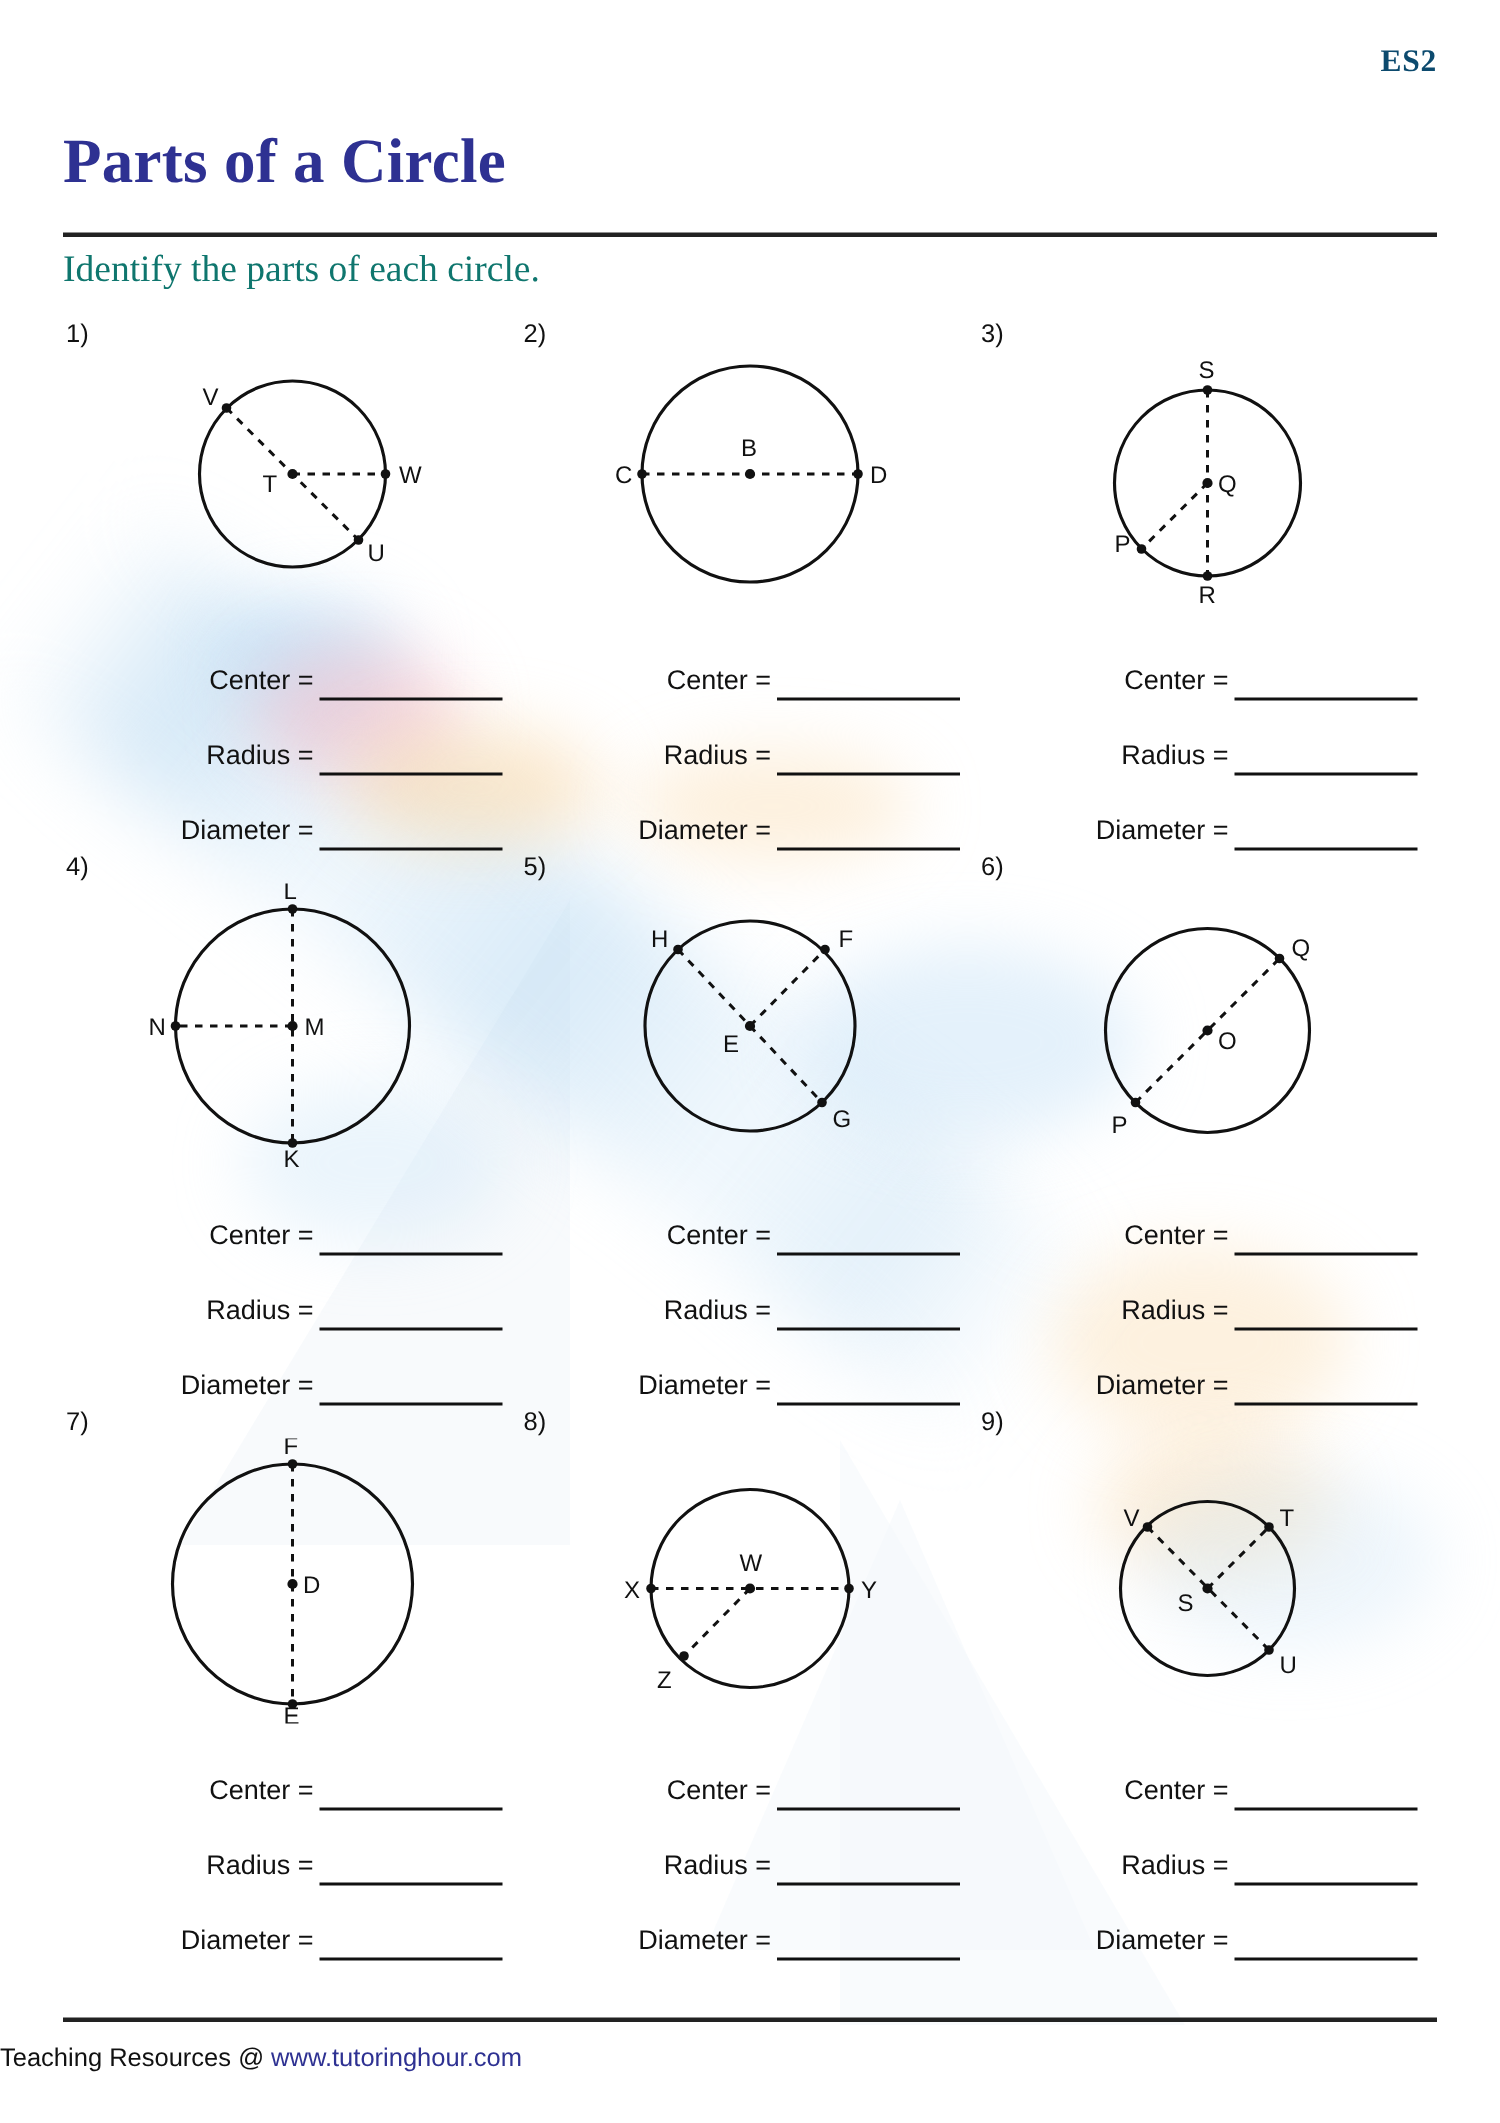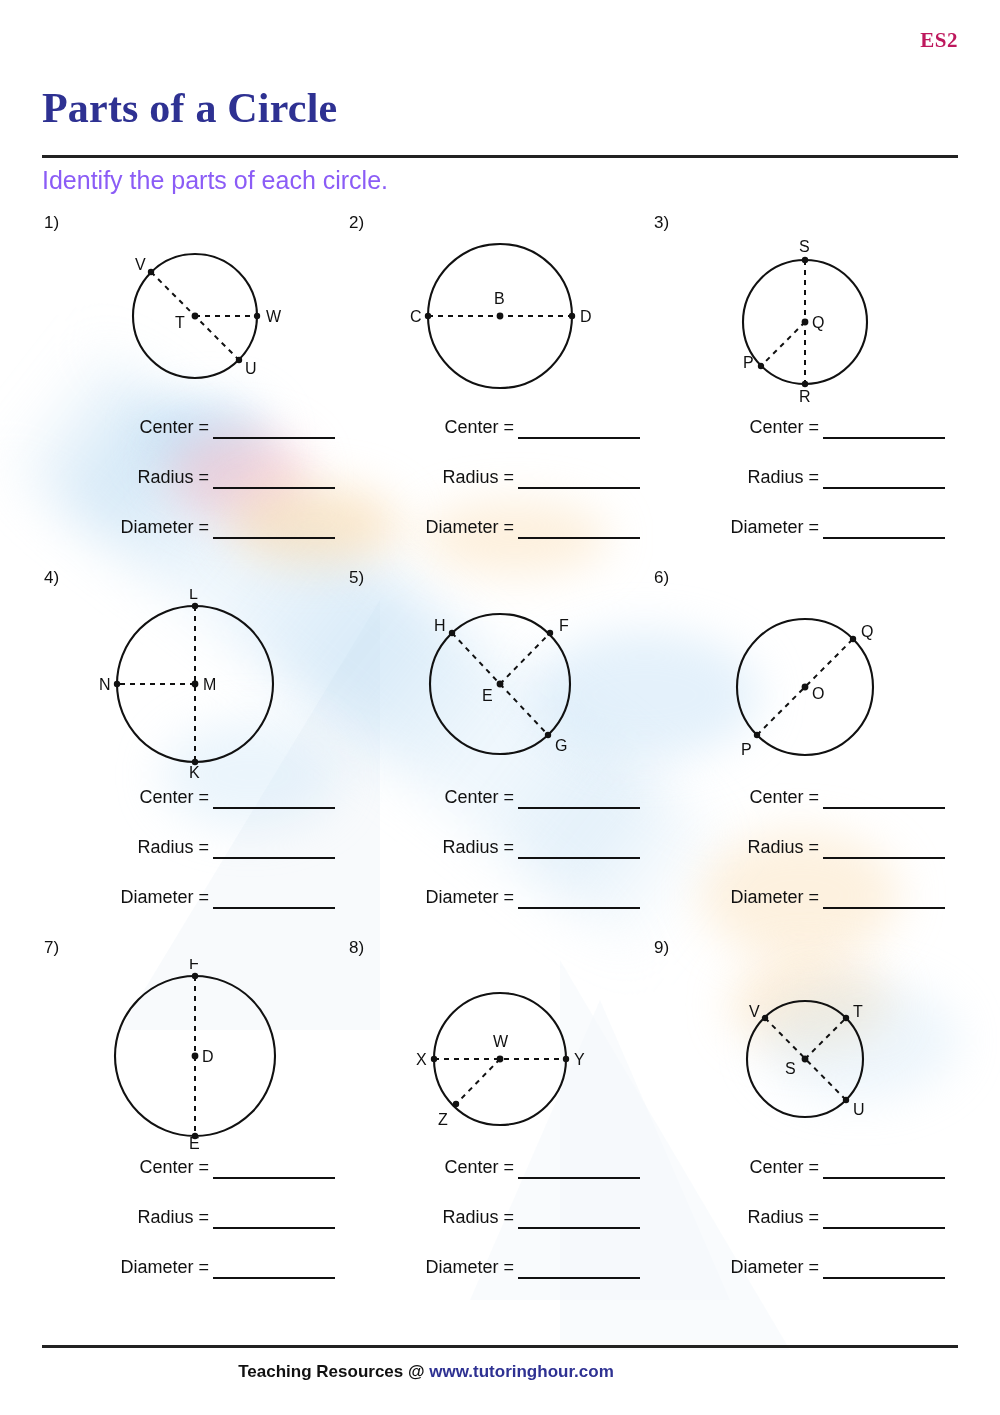--- a/index.html
+++ b/index.html
@@ -127,21 +127,21 @@
 
   
   .es-badge {
     position: absolute;
     right: 42px;
     top: 28px;
     font-family: "Liberation Serif", serif;
     font-weight: bold;
     font-size: 21px;
     letter-spacing: 0.5px;
-    color: #be185d;
+    color: #0c4a6e;
   }
   .page-title {
     position: absolute;
     left: 42px;
     top: 84px;
     font-family: "Liberation Serif", serif;
     font-weight: bold;
     font-size: 42px;
     letter-spacing: 0.2px;
     color: #2e3192;
@@ -152,23 +152,23 @@
     left: 42px;
     top: 155px;
     width: 916px;
     height: 3px;
     background: #222222;
   }
   .instruction {
     position: absolute;
     left: 42px;
     top: 166px;
-    font-family: Liberation Sans, sans-serif;
+    font-family: Liberation Serif, serif;
     font-size: 25px;
-    color: #8b5cf6;
+    color: #0f766e;
   }
 
   
   .grid {
     position: absolute;
     left: 42px;
     top: 212px;
     width: 916px;
   }
   .row {
@@ -196,21 +196,21 @@
     position: absolute;
     left: 50%;
     transform: translateX(-50%);
     top: 0;
   }
   .answers {
     padding-top: 8px;
   }
   .ans-line {
     display: flex;
-    align-items: flex-start;
+    align-items: flex-end;
     justify-content: flex-end;
     height: 50px;
     padding-right: 12px;
   }
   .ans-label {
     font-size: 18px;
     color: #111111;
     white-space: nowrap;
     padding-bottom: 3px;
   }
@@ -232,23 +232,23 @@
     top: 1345px;
     width: 916px;
     height: 2.5px;
     background: #222222;
   }
   .footer-text {
     position: absolute;
     left: 0;
     top: 1362px;
     width: 852px;
-    text-align: center;
+    text-align: left;
     font-size: 17px;
-    font-weight: bold;
+    font-weight: normal;
     color: #111111;
   }
   .footer-text .url {
     color: #2e3192;
   }
 
   
   .circ {
     fill: none;
     stroke: #111111;

